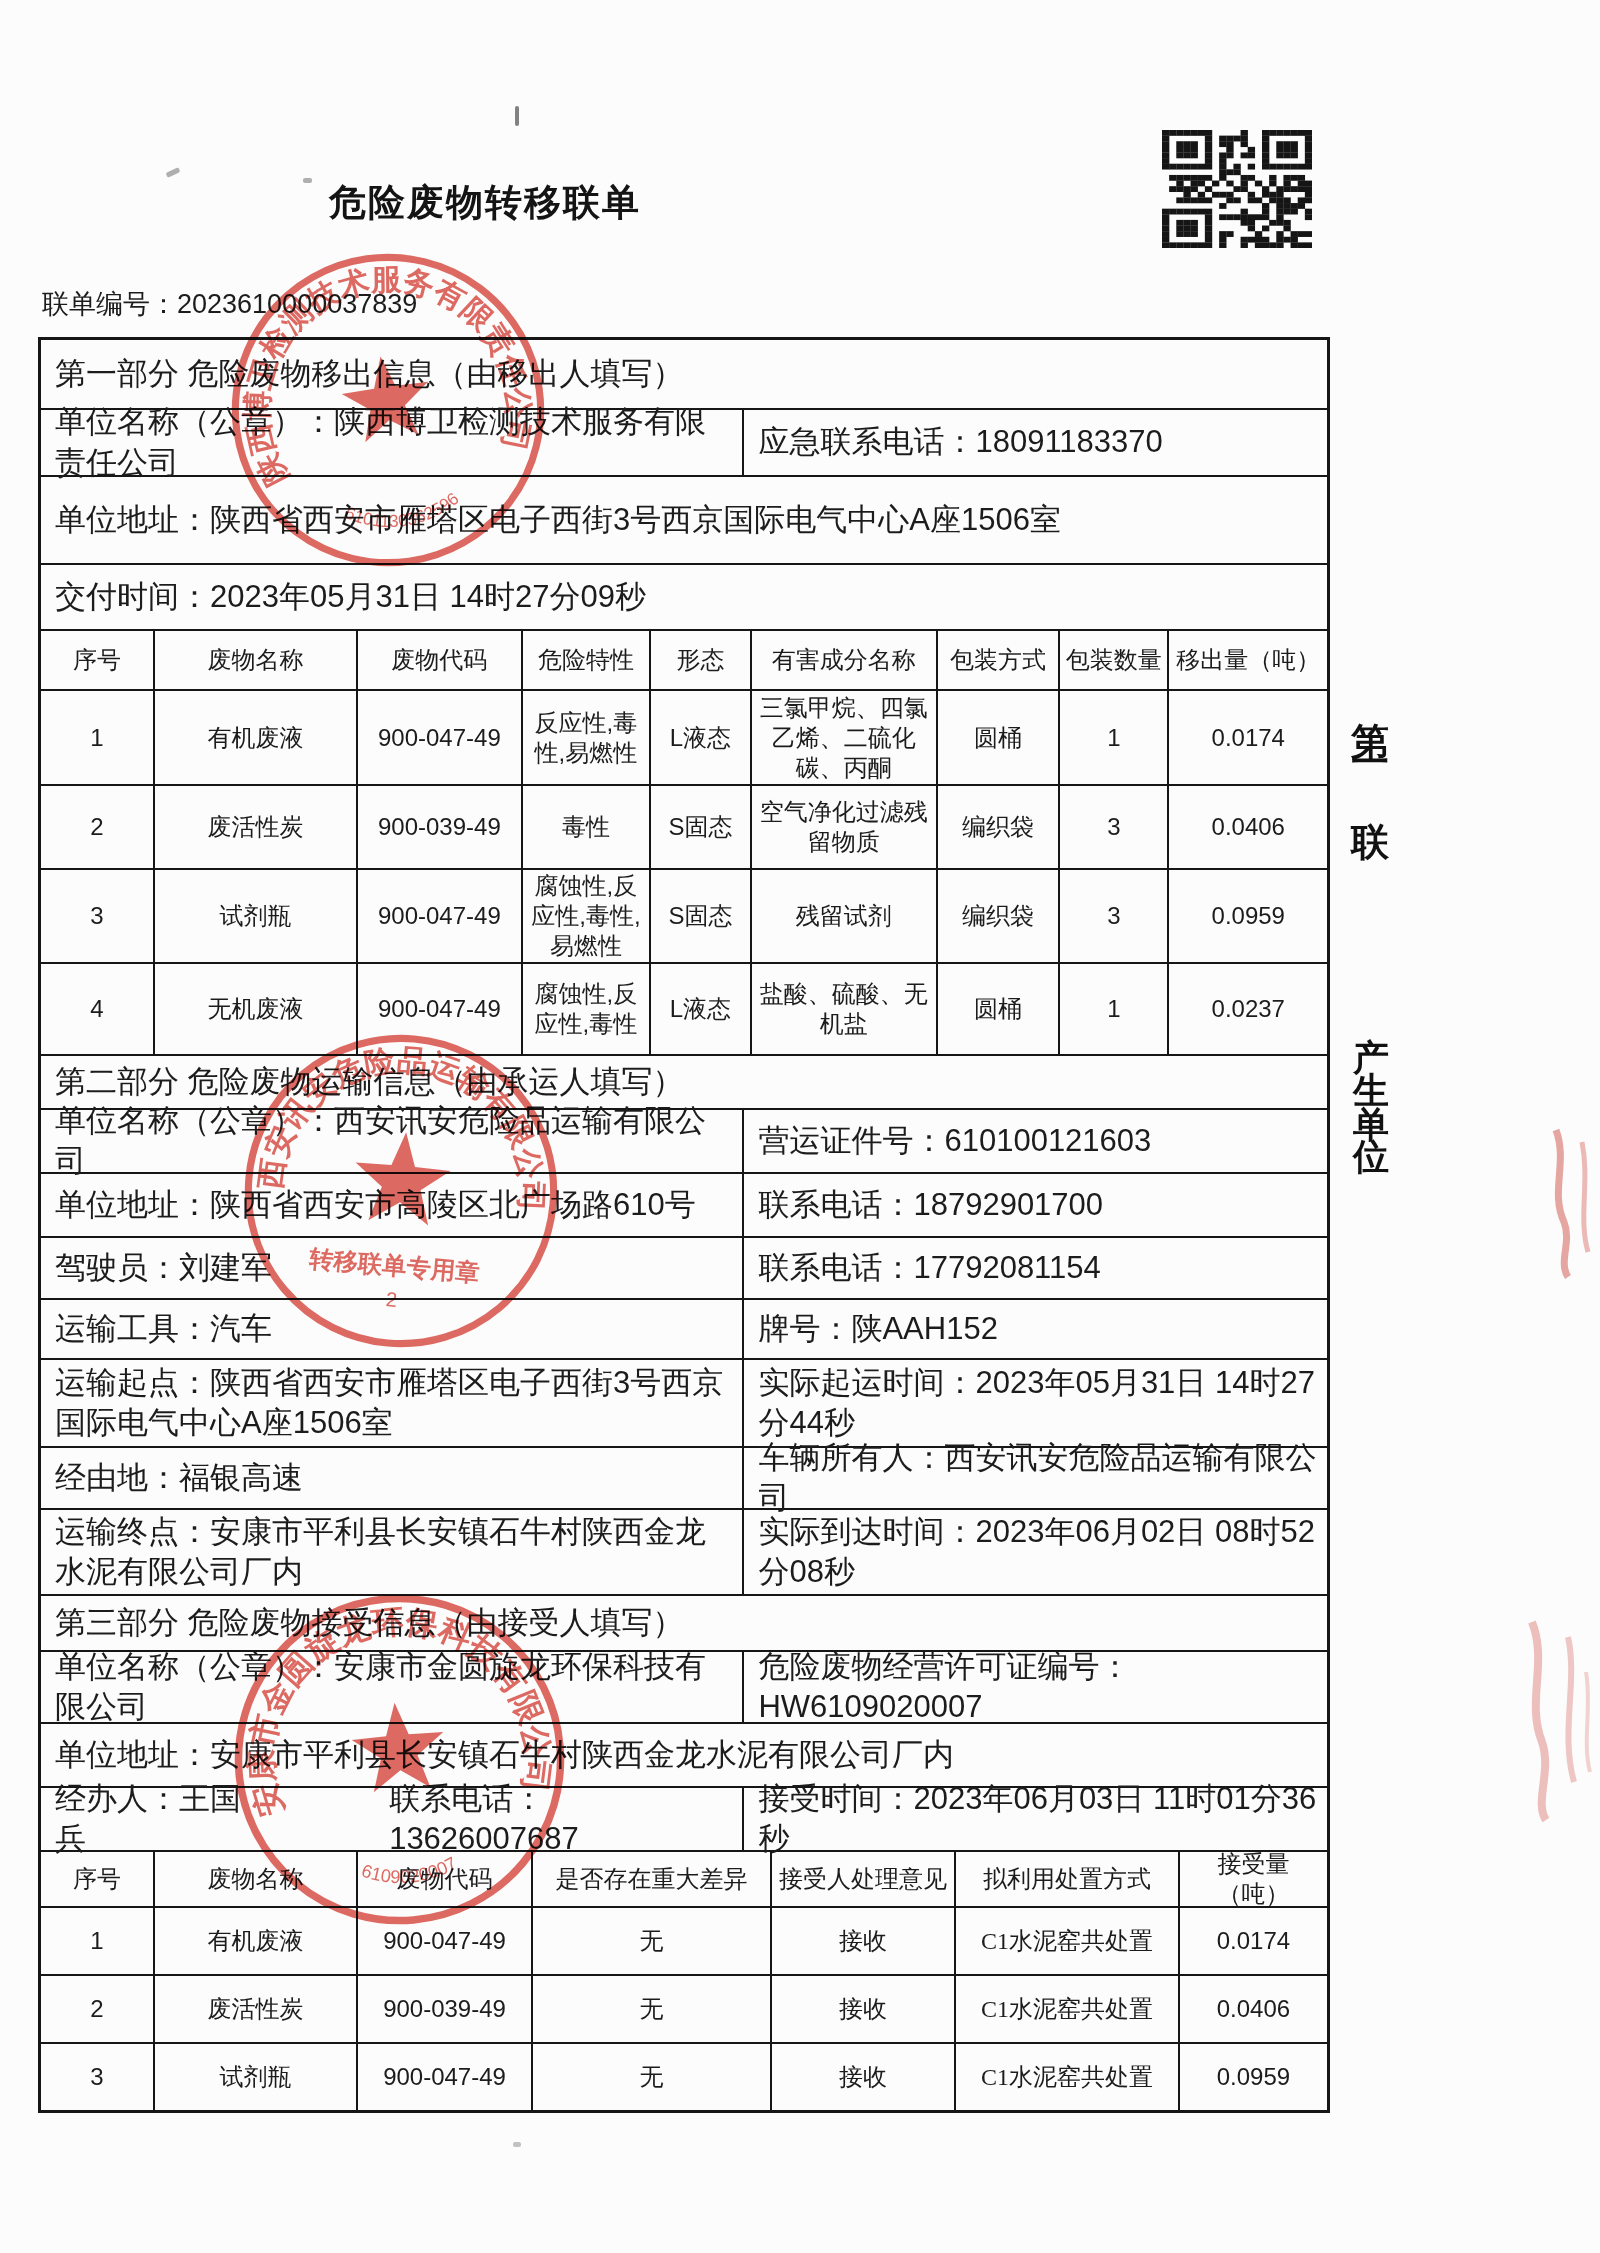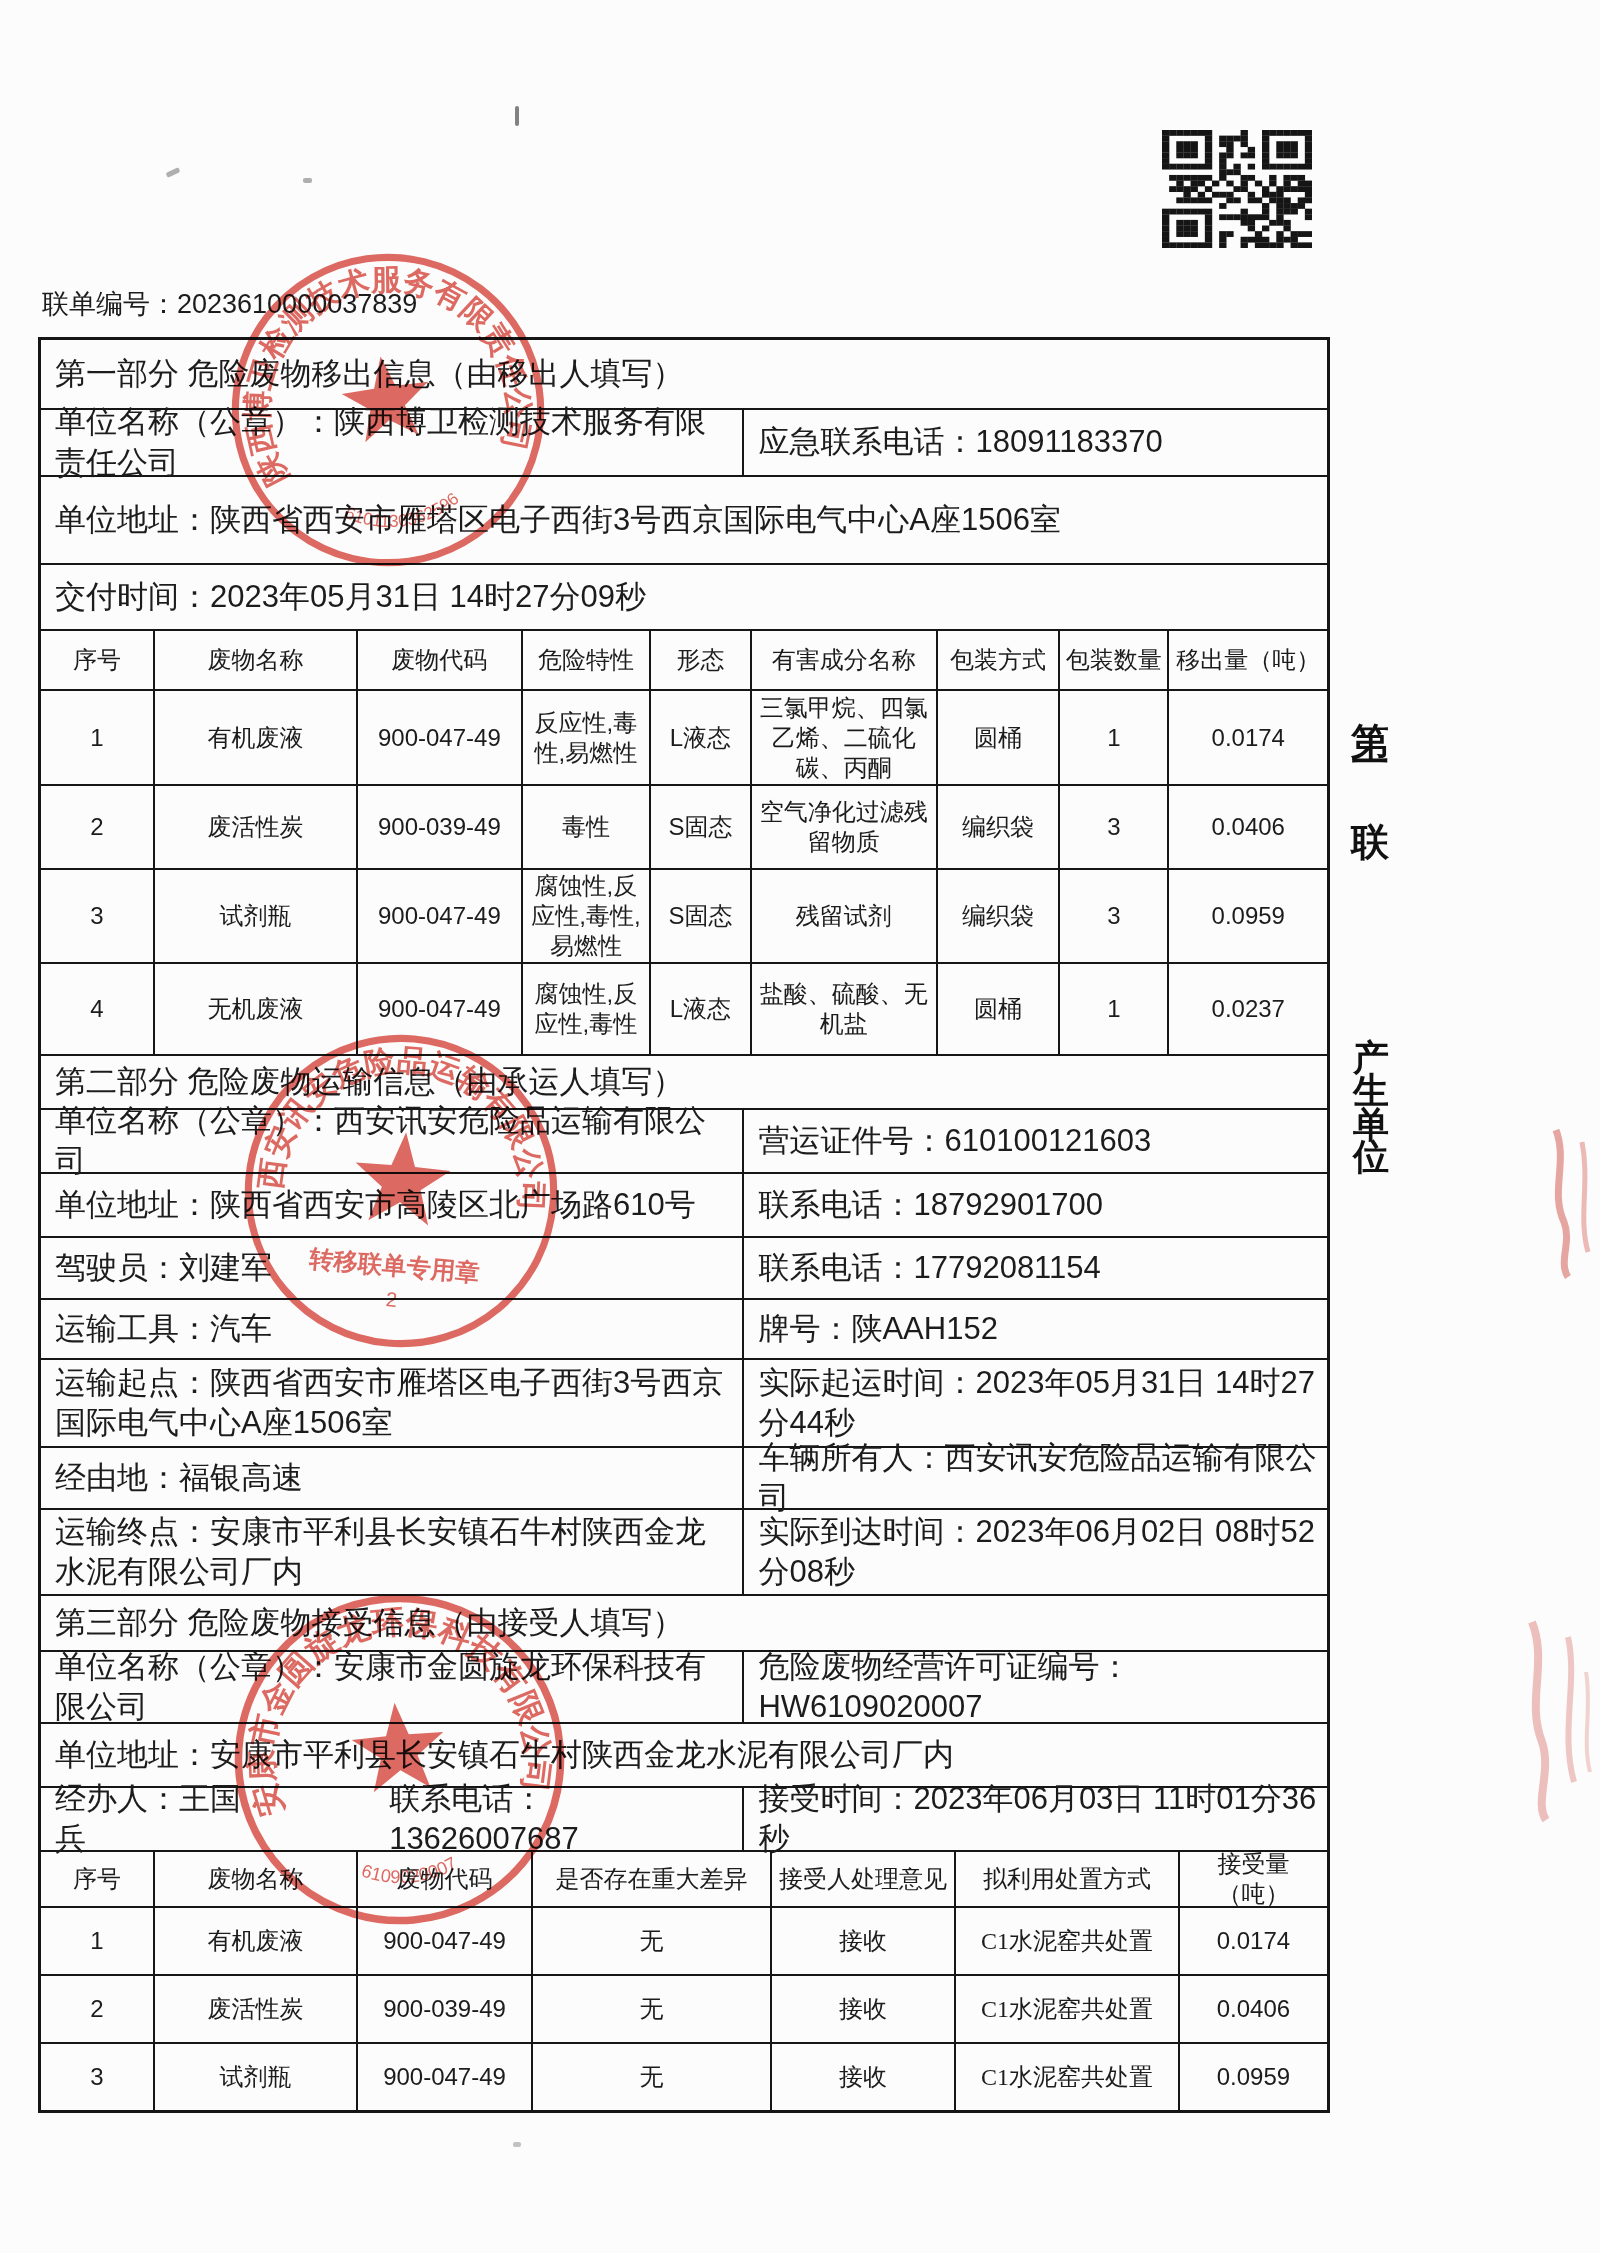--- a/index.html
+++ b/index.html
@@ -37,20 +37,21 @@
   
   .stamp{position:absolute;mix-blend-mode:multiply;opacity:.8;}
   .bleed{position:absolute;mix-blend-mode:multiply;}
   .nz{position:absolute;background:rgba(50,50,50,.38);border-radius:2px;}
 </style>
 </head>
 <body>
 
 <div class="page">
 
+  <div class="title">危险废物转移联单</div>
   <div class="docno">联单编号：2023610000037839</div>
 
   <svg id="qr" class="qr" viewBox="0 0 150 118">
       <rect x="0.00" y="0.00" width="7.34" height="5.82" fill="#151515"></rect>
       <rect x="7.14" y="0.00" width="7.34" height="5.82" fill="#151515"></rect>
       <rect x="14.29" y="0.00" width="7.34" height="5.82" fill="#151515"></rect>
       <rect x="21.43" y="0.00" width="7.34" height="5.82" fill="#151515"></rect>
       <rect x="28.57" y="0.00" width="7.34" height="5.82" fill="#151515"></rect>
       <rect x="35.71" y="0.00" width="7.34" height="5.82" fill="#151515"></rect>
       <rect x="42.86" y="0.00" width="7.34" height="5.82" fill="#151515"></rect>

